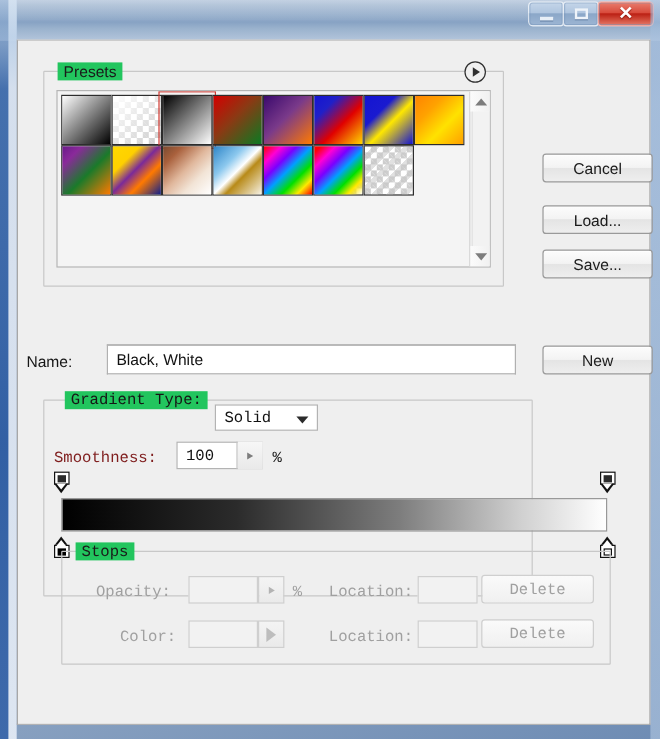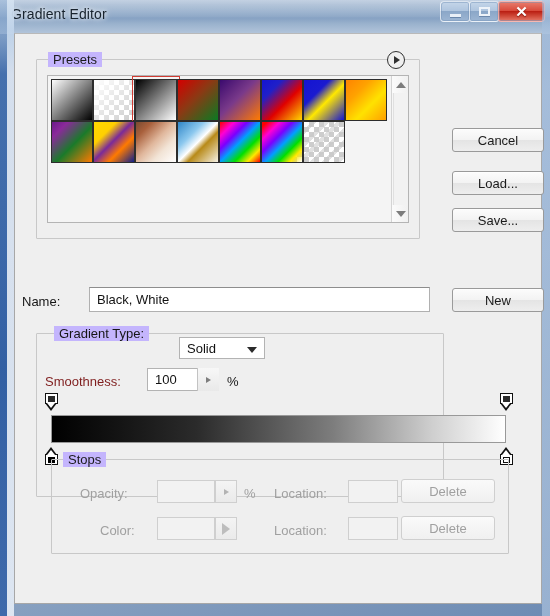--- a/index.html
+++ b/index.html
@@ -108,21 +108,21 @@
 
   
   .groupbox {
     position: absolute;
     border: 1px solid #c8c8c8;
     border-radius: 1px;
   }
   .group-title {
     position: absolute;
     top: -8px; left: 11px;
-    background: #c4b5fd;
+    background: #22c55e;
     padding: 0 5px;
     font-size: 13px;
     color: #1a1a1a;
   }
 
   
   #presets-group { left: 21px; top: 25px; width: 384px; height: 180px; }
   #presets-menu-btn {
     position: absolute; right: 14px; top: -9px;
     width: 18px; height: 18px; border-radius: 50%;
@@ -225,21 +225,21 @@
     width: 341px; height: 25px;
     background: #ffffff;
     border: 1px solid #b0b0b0;
     border-top-color: #8d8d8d;
     font-size: 13px; color: #121212;
     padding: 0 0 0 7px;
     display: flex; align-items: center;
   }
 
   
-  #gtype-group { left: 21px; top: 299px; width: 408px; height: 164px; }
+  #gtype-group { left: 21px; top: 299px; width: 408px; height: 164px; font-family: Liberation Mono, monospace; }
   #gtype-label { position: absolute; left: 17px; top: 8px; font-size: 13px; color: #161616; }
   #gtype-select {
     position: absolute; left: 142px; top: 3px;
     width: 86px; height: 22px;
     background: #ffffff;
     border: 1px solid #b3b3b3;
     display: flex; align-items: center;
     font-size: 13px; color: #111;
     padding-left: 7px;
   }
@@ -366,21 +366,20 @@
   }
   .pct-dis { position: absolute; font-size: 13px; color: #a0a0a0; }
 </style>
 </head>
 <body>
 
 <div id="window">
 
   <div class="titlebar">
     <div class="titlebar-sheen"></div>
-    <div class="title-text">Gradient Editor</div>
     <div class="caption-buttons">
       <div class="cap-btn cap-min">
         <div class="glyph-min"></div>
       </div>
       <div class="cap-btn cap-max">
         <div class="glyph-max"></div>
       </div>
       <div class="cap-btn cap-close">
         <div class="glyph-close">✕</div>
       </div>

